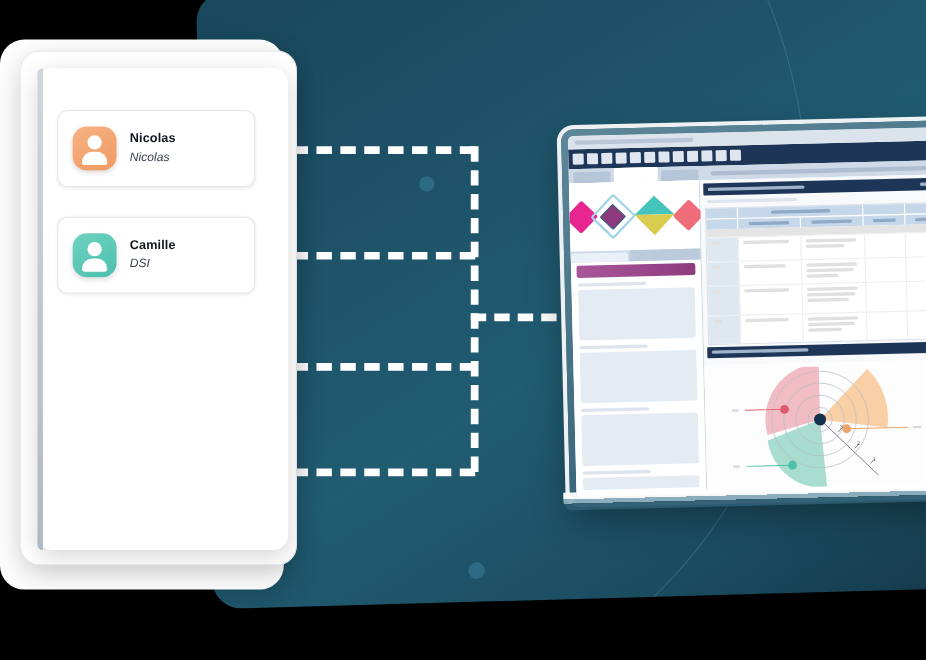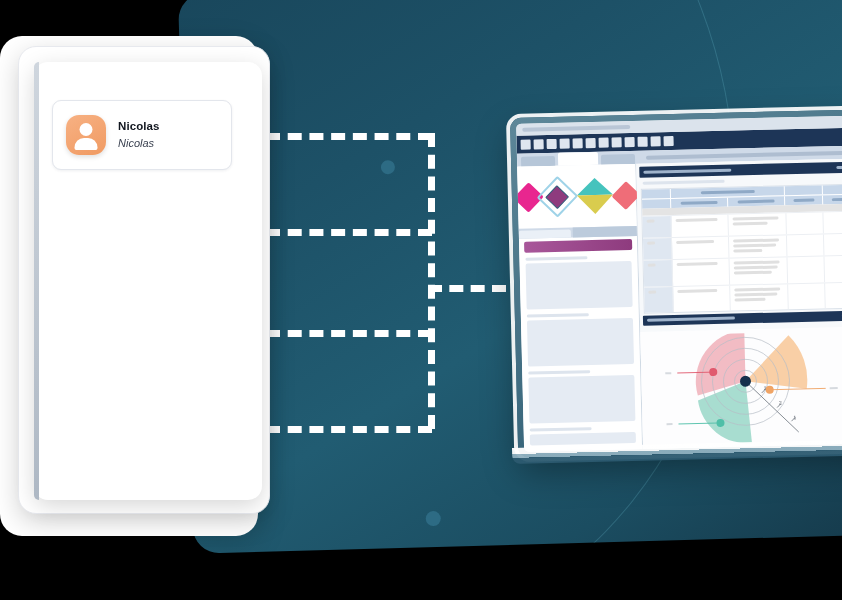--- a/index.html
+++ b/index.html
@@ -164,20 +164,30 @@
       <div class="avatar" style="background:linear-gradient(150deg,#f7b183,#f09a62);">
         <div class="head"></div>
         <div class="body"></div>
       </div>
       <div class="pinfo">
         <div class="pname">Nicolas</div>
         <div class="prole">Nicolas</div>
       </div>
     </div>
 
+    <div class="person-card">
+      <div class="avatar" style="background:linear-gradient(150deg,#6ed2bf,#4dbfae);">
+        <div class="head"></div>
+        <div class="body"></div>
+      </div>
+      <div class="pinfo">
+        <div class="pname">Camille</div>
+        <div class="prole">DSI</div>
+      </div>
+    </div>
 
 
   </div>
 
   <div class="win-wrap">
     <div class="win-outer">
       <div class="win-inner">
 
         <div class="win-titlebar">
           <div class="tb-line"></div>

